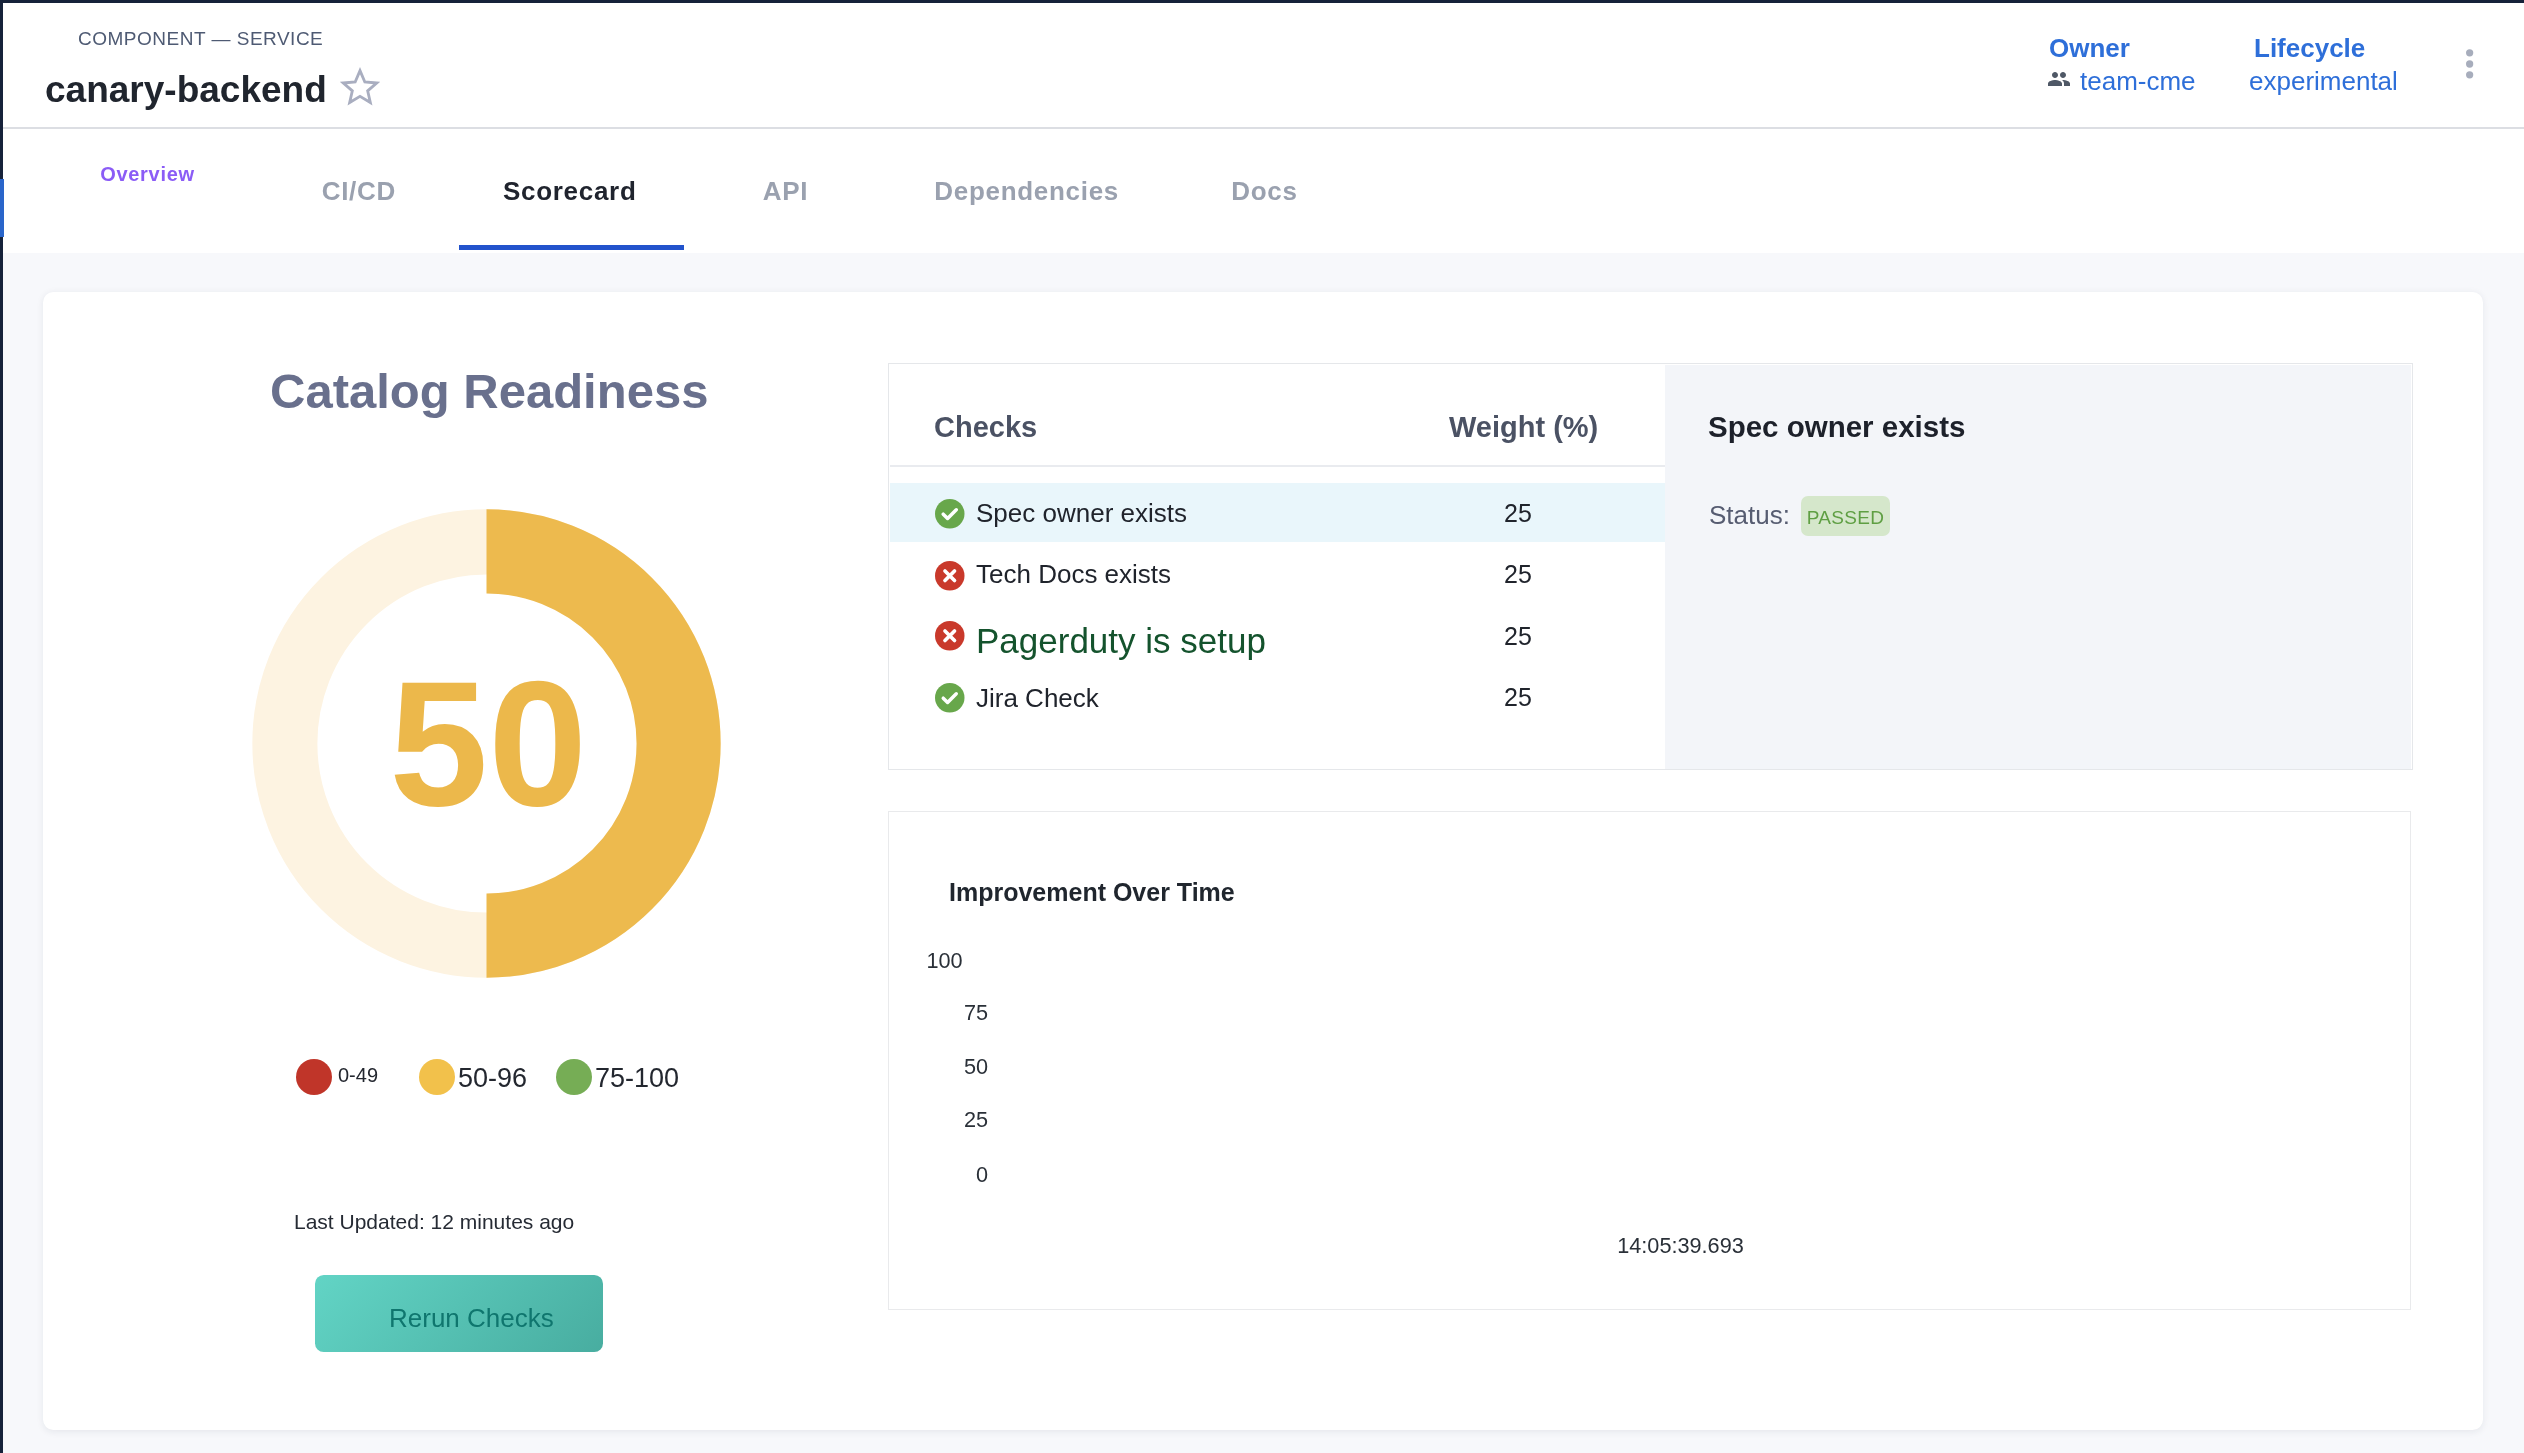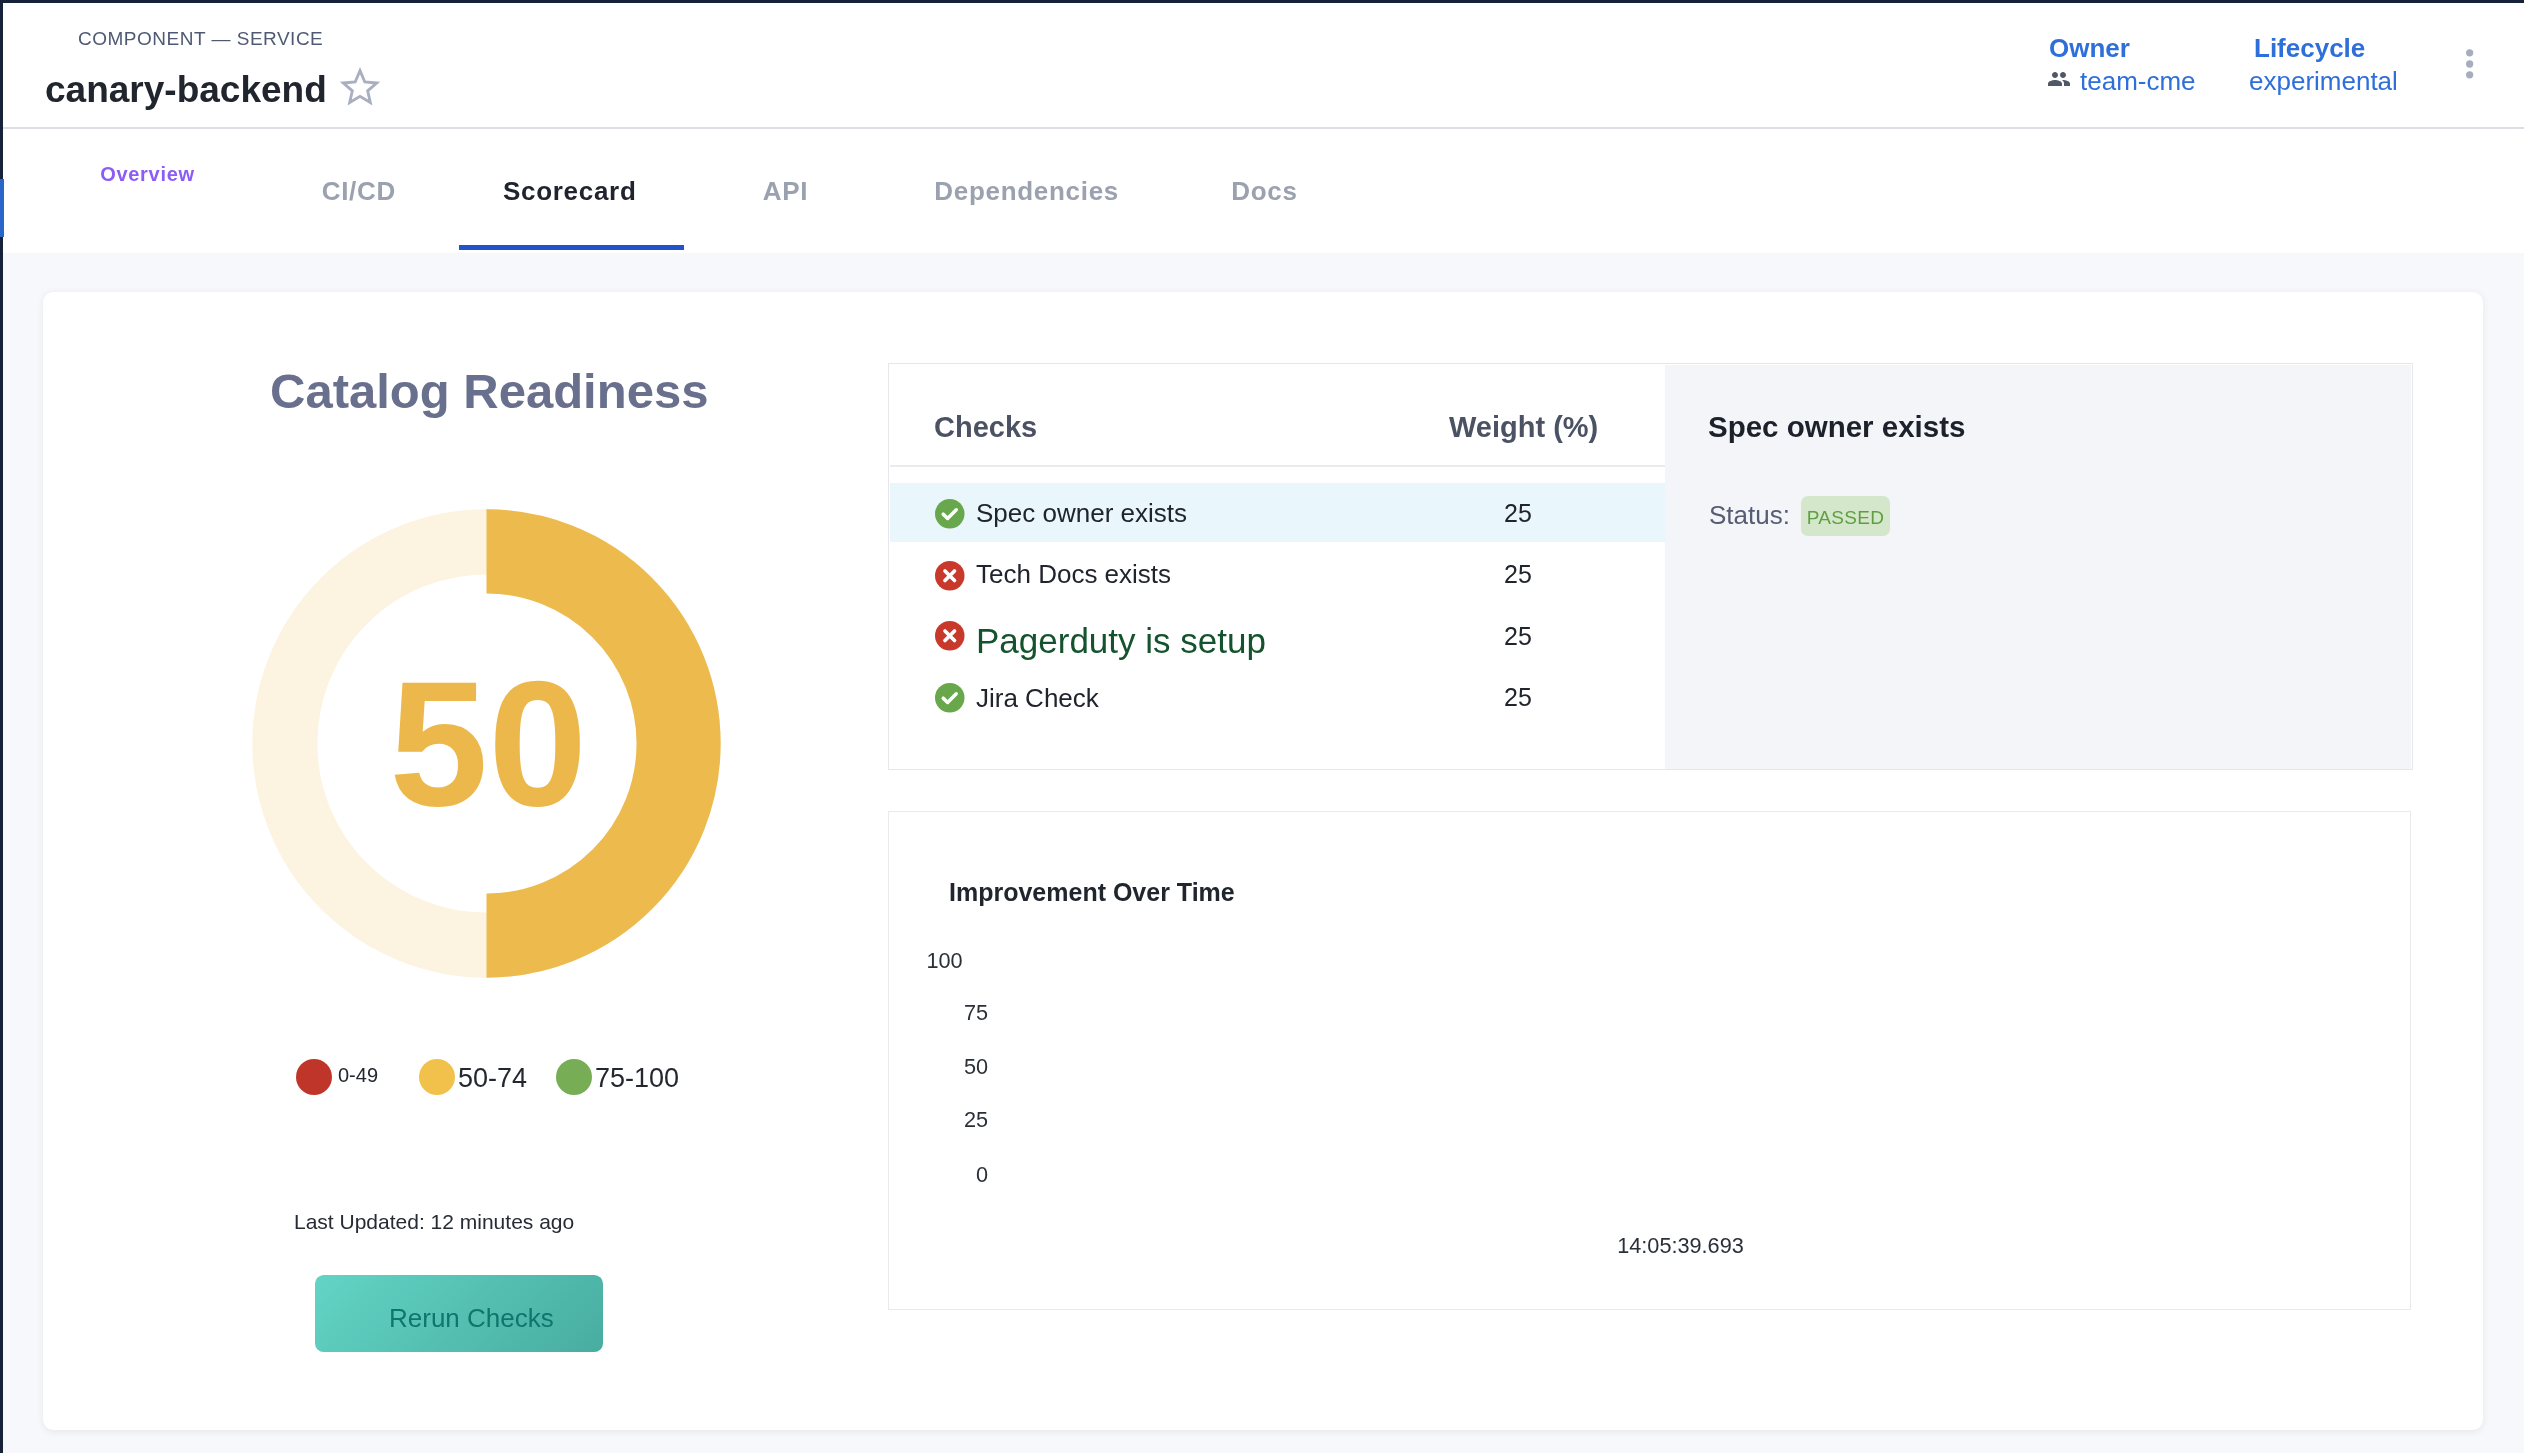--- a/index.html
+++ b/index.html
@@ -56,21 +56,21 @@
 
   <svg class="abs" style="left:248px;top:505px;" width="477" height="477" viewBox="0 0 550 550">
     <circle cx="275" cy="275" r="232.5" fill="none" stroke="#fdf3e1" stroke-width="75"></circle>
     <path d="M 275 53.5 A 221.5 221.5 0 0 1 275 496.5" fill="none" stroke="#edba4e" stroke-width="97"></path>
     <text x="277" y="346" text-anchor="middle" font-size="205" font-weight="bold" fill="#ecb84b" font-family="Liberation Sans, sans-serif">50</text>
   </svg>
 
   <div class="abs" style="left:296px;top:1059px;width:36px;height:36px;border-radius:50%;background:#c03529;"></div>
   <div class="abs" style="left:338px;top:1065px;font-size:20px;color:#23272f;">0-49</div>
   <div class="abs" style="left:419px;top:1059px;width:36px;height:36px;border-radius:50%;background:#f2c14b;"></div>
-  <div class="abs" style="left:458px;top:1065px;font-size:27px;color:#23272f;">50-74</div>
+  <div class="abs" style="left:458px;top:1065px;font-size:27px;color:#23272f;">50-96</div>
   <div class="abs" style="left:556px;top:1059px;width:36px;height:36px;border-radius:50%;background:#76ad55;"></div>
   <div class="abs" style="left:595px;top:1065px;font-size:27px;color:#23272f;">75-100</div>
 
   <div class="abs" style="left:294px;top:1211px;font-size:21px;color:#262b34;">Last Updated: 12 minutes ago</div>
 
   <div class="abs" style="left:315px;top:1275px;width:288px;height:77px;border-radius:8.7px;background:linear-gradient(135deg,#62d4c5 0%,#48ada0 100%);"></div>
   <div class="abs" style="left:389px;top:1305px;font-size:26px;color:#0f766e;">Rerun Checks</div>
 
   <div class="abs" style="left:888px;top:363px;width:1525px;height:407px;background:#ffffff;border:1.7px solid #e5e7ea;"></div>
   <div class="abs" style="left:1665px;top:365px;width:746px;height:404px;background:#f3f5f9;"></div>

